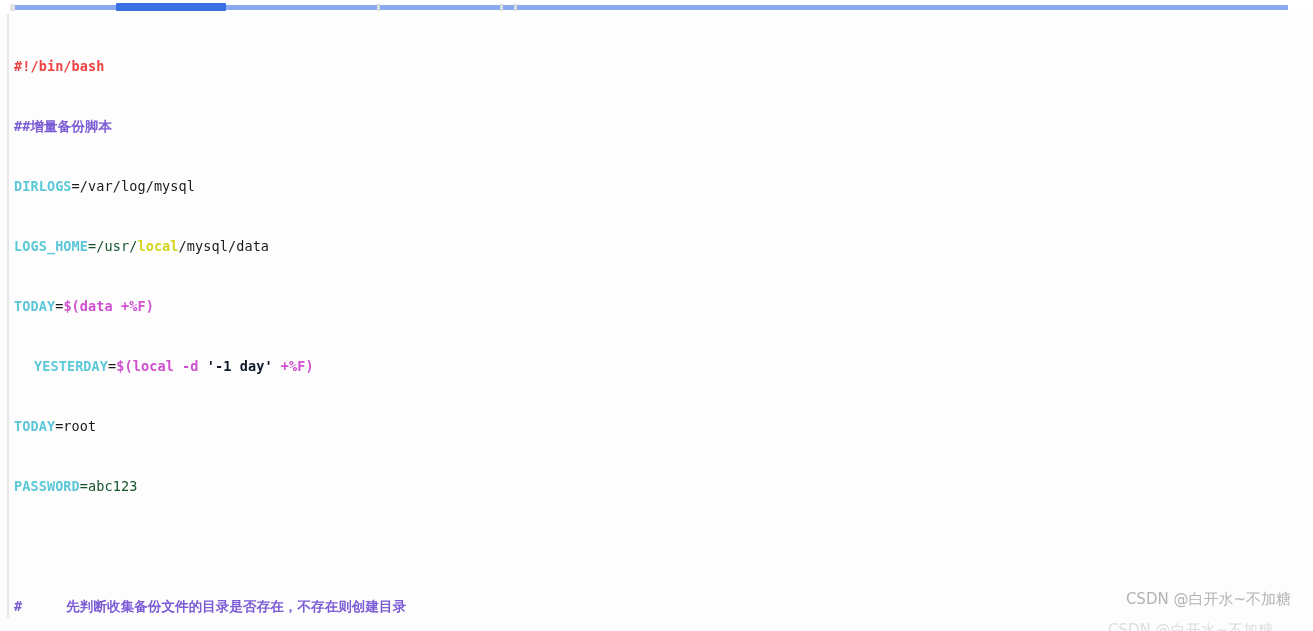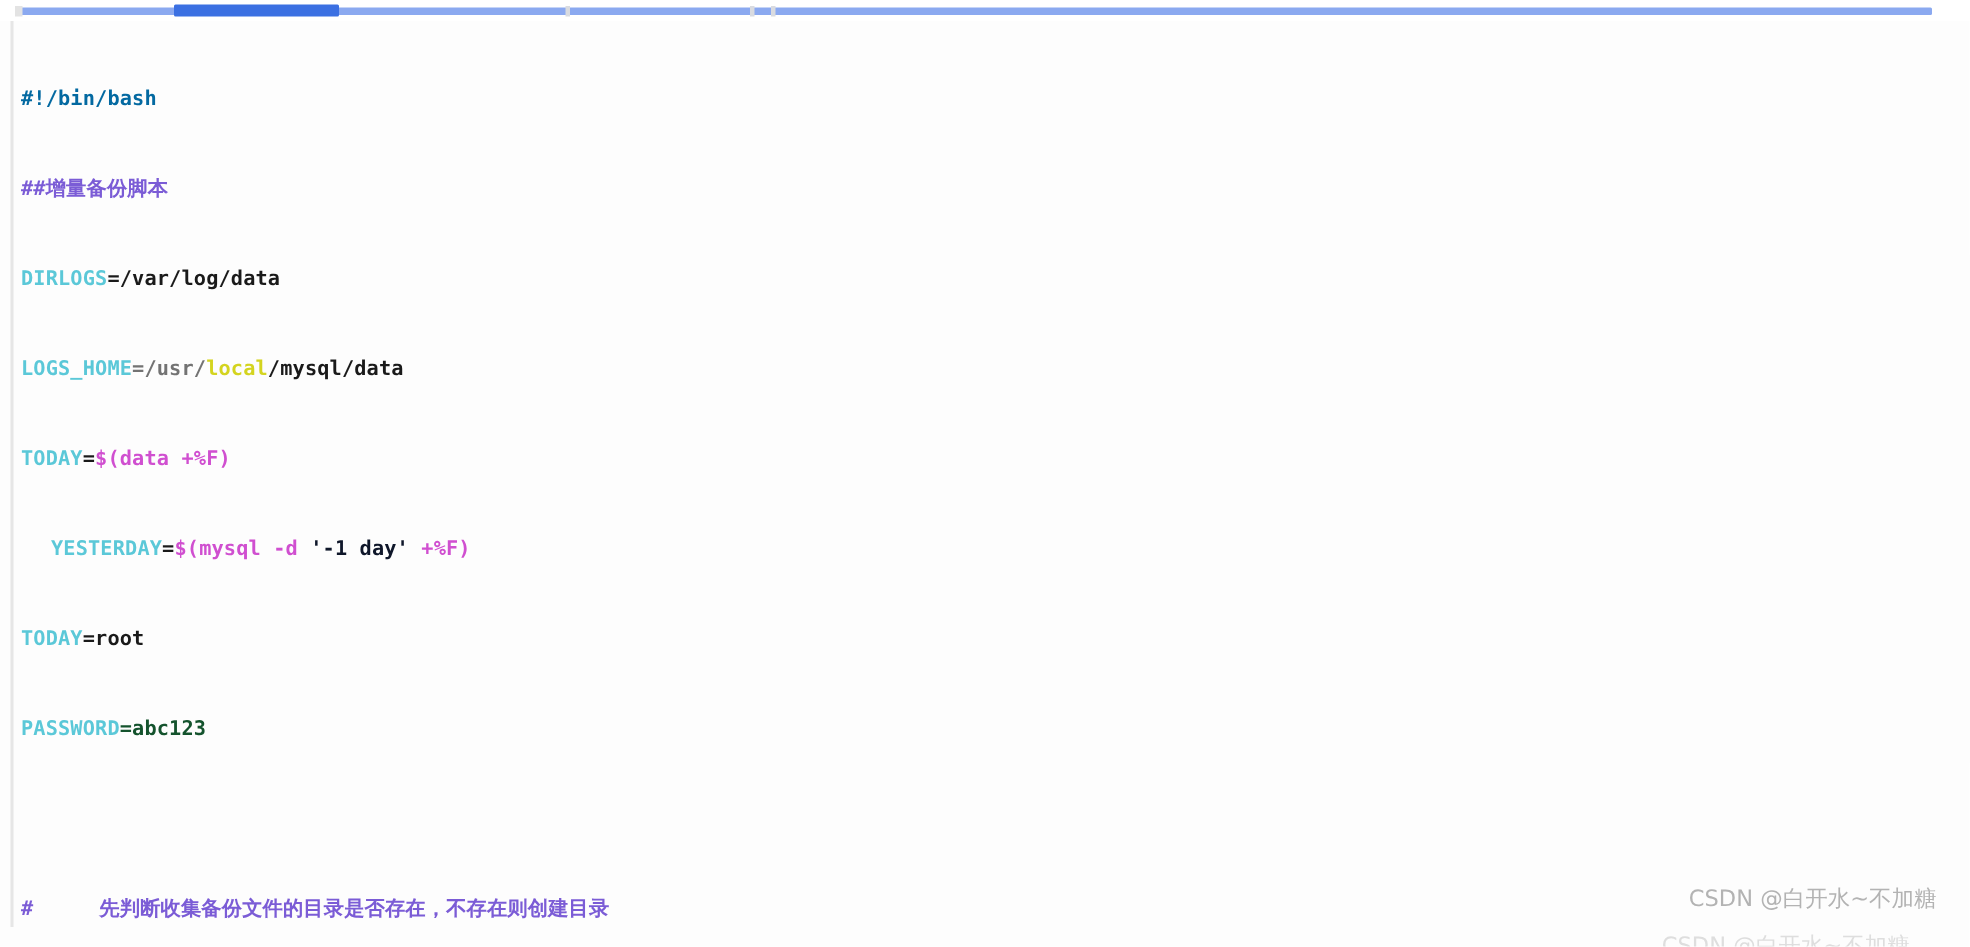--- a/index.html
+++ b/index.html
@@ -90,21 +90,21 @@
     font-weight: bold;
     letter-spacing: 0.1px;
   }
   .ln { height: 20px; }
   .ln.blank { height: 20px; }
 
   
   .c-comment   { color: #7b5cd6; font-weight: bold; }   
   .c-cjk       { color: #6a4fd0; font-weight: bold; font-family: "DejaVu Sans", sans-serif; }
   .c-var       { color: #5bc8d8; font-weight: bold; }   
-  .c-plain     { color: #1a1a1a; font-weight: bold; text-align: center; }   
+  .c-plain     { color: #1a1a1a; font-weight: normal; text-align: center; }   
   .c-dollar    { color: #d04fd0; font-weight: bold; }   
   .c-bracket   { color: #d4d41f; font-weight: bold; }   
   .c-str       { color: #a03030; font-weight: bold; }
 
   
   #watermark {
     position: absolute;
     right: 22px;
     bottom: 22px;
     color: #b3b3b3;
@@ -135,31 +135,31 @@
   <div class="tick t2"></div>
   <div class="tick t3"></div>
 </div>
 
 <div id="code-pane">
 
   <div id="code-gutter-border"></div>
 
   <div id="code-block">
 
-<div class="ln"><span class="c-comment" style="color: #0369a1;">#!/bin/bash</span></div>
+<div class="ln"><span class="c-comment" style="color: #ef4444;">#!/bin/bash</span></div>
 
 <div class="ln"><span class="c-comment" style="color: rgb(123, 92, 214);">##</span><span class="c-cjk" style="color: rgb(123, 92, 214);">增量备份脚本</span></div>
 
-<div class="ln"><span class="c-var" style="color: rgb(91, 200, 216);">DIRLOGS</span><span class="c-plain" style="color: rgb(26, 26, 26);">=/var/</span><span class="c-plain" style="color: rgb(26, 26, 26);">log</span><span class="c-plain" style="color: rgb(26, 26, 26);">/data</span></div>
-
-<div class="ln"><span class="c-var" style="color: rgb(91, 200, 216);">LOGS_HOME</span><span class="c-plain" style="color: #737373;">=/usr/</span><span class="c-bracket" style="color: rgb(212, 212, 31);">local</span><span class="c-plain" style="color: rgb(26, 26, 26);">/mysql/data</span></div>
+<div class="ln"><span class="c-var" style="color: rgb(91, 200, 216);">DIRLOGS</span><span class="c-plain" style="color: rgb(26, 26, 26);">=/var/</span><span class="c-plain" style="color: rgb(26, 26, 26);">log</span><span class="c-plain" style="color: rgb(26, 26, 26);">/mysql</span></div>
+
+<div class="ln"><span class="c-var" style="color: rgb(91, 200, 216);">LOGS_HOME</span><span class="c-plain" style="color: #14532d;">=/usr/</span><span class="c-bracket" style="color: rgb(212, 212, 31);">local</span><span class="c-plain" style="color: rgb(26, 26, 26);">/mysql/data</span></div>
 
 <div class="ln"><span class="c-var" style="color: rgb(91, 200, 216);">TODAY</span><span class="c-plain" style="color: rgb(26, 26, 26);">=</span><span class="c-dollar" style="color: rgb(208, 79, 208);">$(data +%F)</span></div>
 
-<div class="ln"><span class="c-var" style="color: rgb(91, 200, 216); margin-left: 20px;">YESTERDAY</span><span class="c-plain" style="color: rgb(26, 26, 26);">=</span><span class="c-dollar" style="color: rgb(208, 79, 208);">$(mysql -d </span><span class="c-str" style="color: #0f172a;">'-1 day'</span><span class="c-dollar" style="color: rgb(208, 79, 208);"> +%F)</span></div>
+<div class="ln"><span class="c-var" style="color: rgb(91, 200, 216); margin-left: 20px;">YESTERDAY</span><span class="c-plain" style="color: rgb(26, 26, 26);">=</span><span class="c-dollar" style="color: rgb(208, 79, 208);">$(local -d </span><span class="c-str" style="color: #0f172a;">'-1 day'</span><span class="c-dollar" style="color: rgb(208, 79, 208);"> +%F)</span></div>
 
 <div class="ln"><span class="c-var" style="color: rgb(91, 200, 216);">TODAY</span><span class="c-plain" style="color: rgb(26, 26, 26);">=root</span></div>
 
 <div class="ln"><span class="c-var" style="color: rgb(91, 200, 216);">PASSWORD</span><span class="c-plain" style="color: #14532d;">=abc123</span></div>
 
 <div class="ln blank">&nbsp;</div>
 
 <div class="ln"><span class="c-comment" style="color: rgb(123, 92, 214);">#</span><span class="c-cjk" style="color: rgb(123, 92, 214); padding-left: 44px;">先判断收集备份文件的目录是否存在，不存在则创建目录</span></div>
 
 

